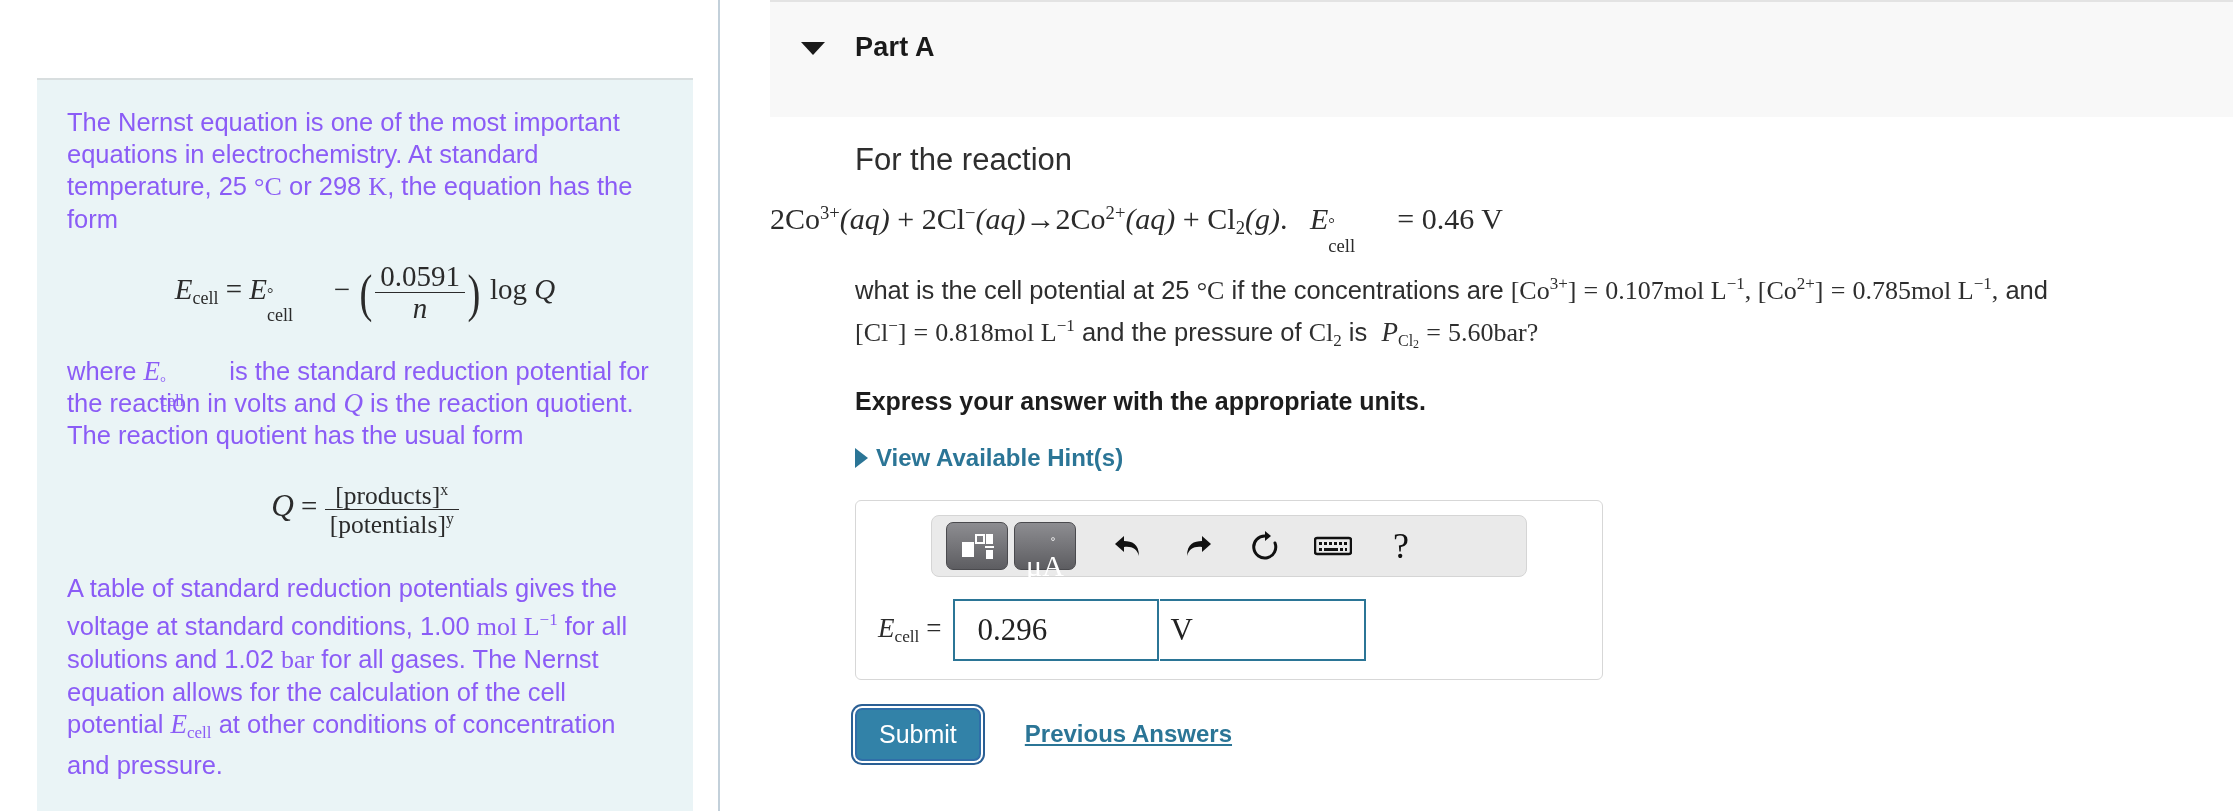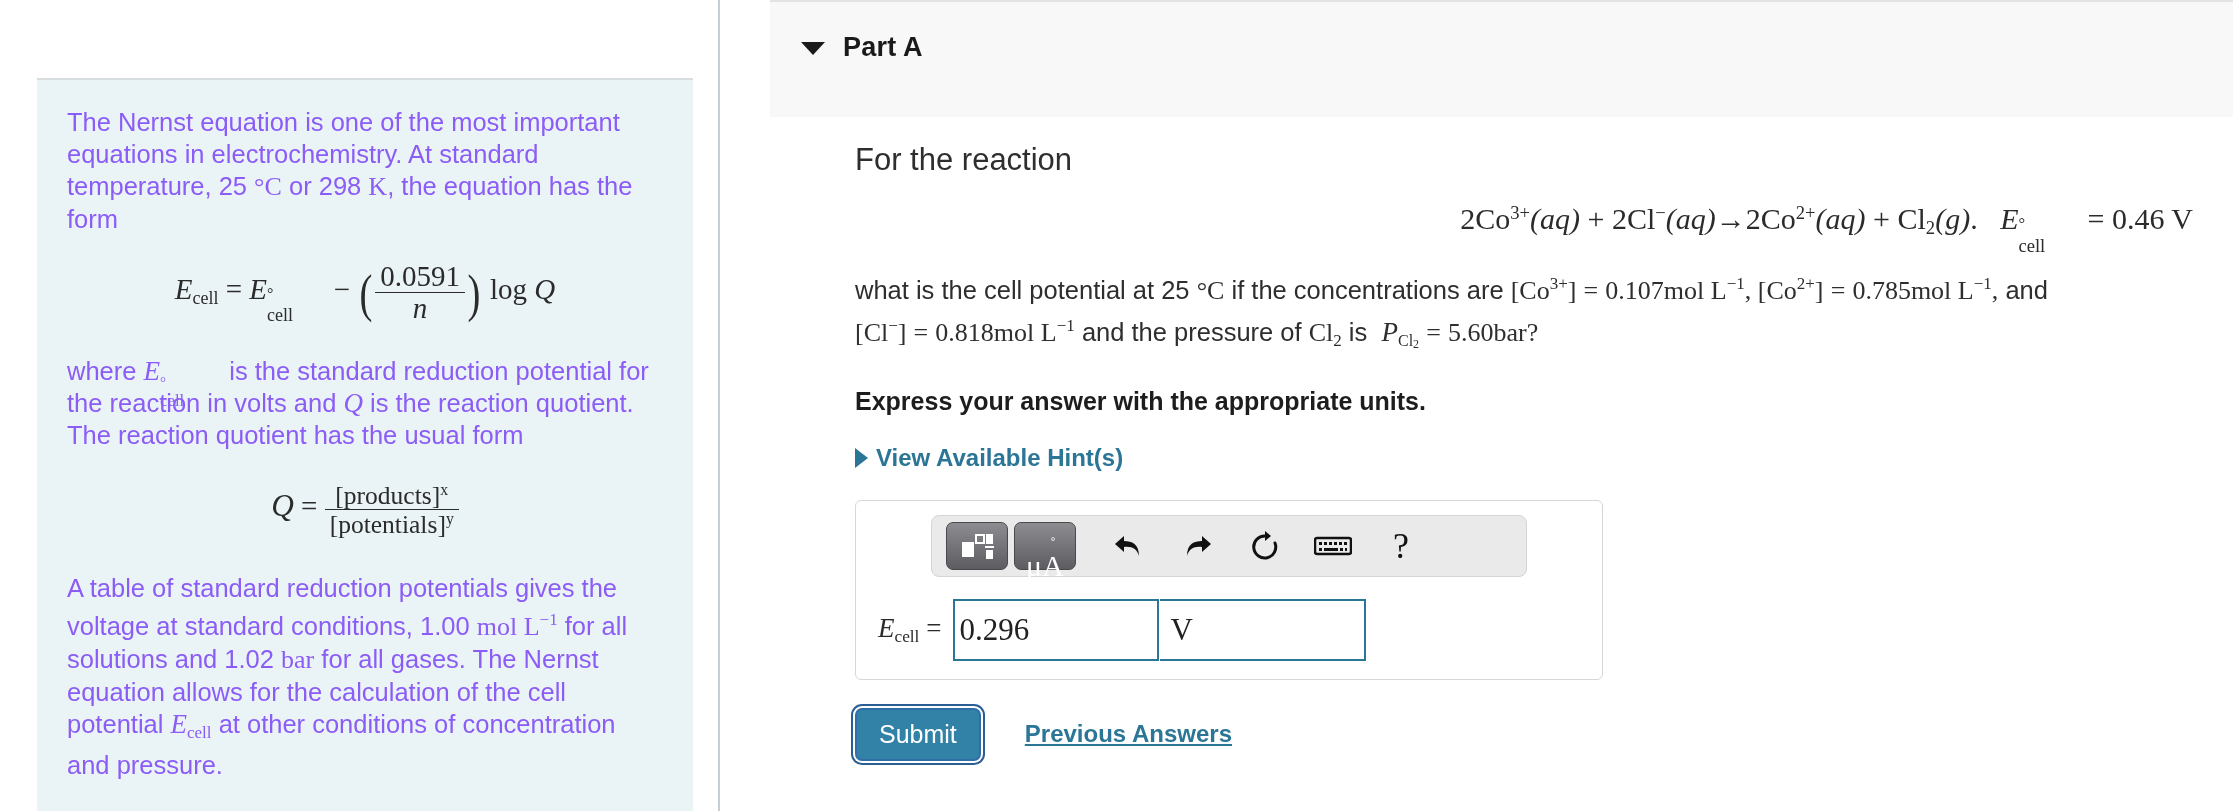--- a/index.html
+++ b/index.html
@@ -149,21 +149,21 @@
     position: absolute;
     left: 31px;
     top: 40px;
     width: 0; height: 0;
     border-left: 12px solid transparent;
     border-right: 12px solid transparent;
     border-top: 13px solid #1a1a1a;
   }
   .part-title {
     position: absolute;
-    left: 73px;
+    left: 85px;
     top: 30px;
     font-size: 27px;
     font-weight: bold;
     color: #1a1a1a;
     letter-spacing: 0.2px;
   }
 
   .body-area {
     position: absolute;
     left: 0;
@@ -171,21 +171,21 @@
     width: 1463px;
   }
   .for-reaction {
     margin: 28px 0 0 85px;
     font-size: 31px;
     color: #2e2e2e;
     line-height: 30px;
   }
   .reaction-eq {
     margin-top: 27px;
-    text-align: right;
+    text-align: left;
     padding-right: 40px;
   }
   .question-text {
     margin: 28px 0 0 85px;
     width: 1350px;
     font-size: 25.5px;
     line-height: 34px;
     color: #2e2e2e;
   }
   .express {
@@ -296,21 +296,21 @@
   }
   .ans-input {
     width: 206px;
     height: 62px;
     border: 2px solid #2b7596;
     background: #fff;
     box-sizing: border-box;
     font-family: "Liberation Serif", serif;
     font-size: 31px;
     color: #222;
-    padding: 0 4px;
+    padding: 0 22px;
     outline: none;
   }
   .unit-input {
     width: 206px;
     height: 62px;
     border: 2px solid #2b7596;
     border-left: none;
     background: #fff;
     box-sizing: border-box;
     font-family: "Liberation Serif", serif;

